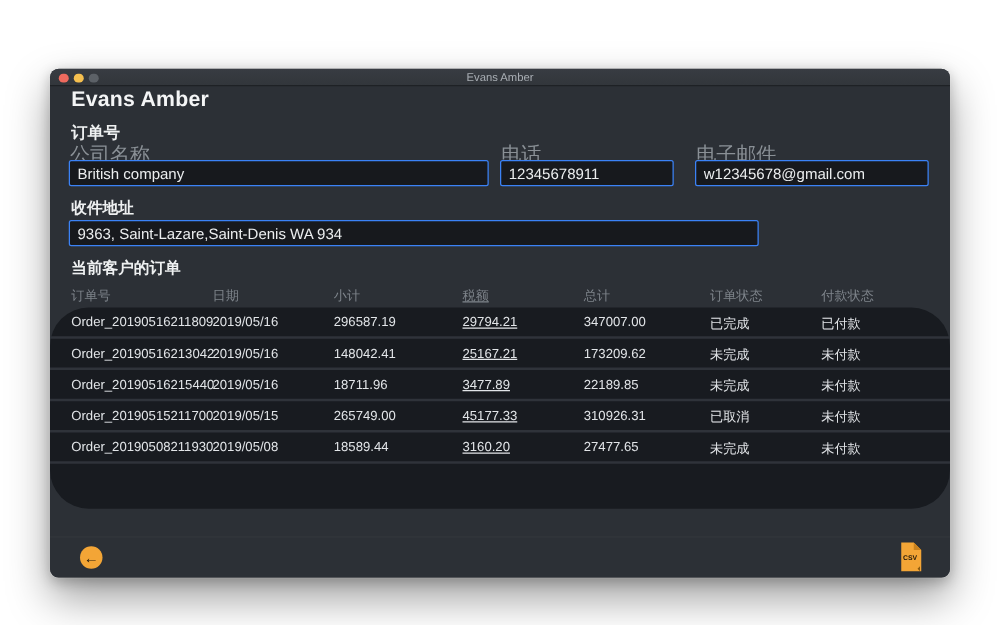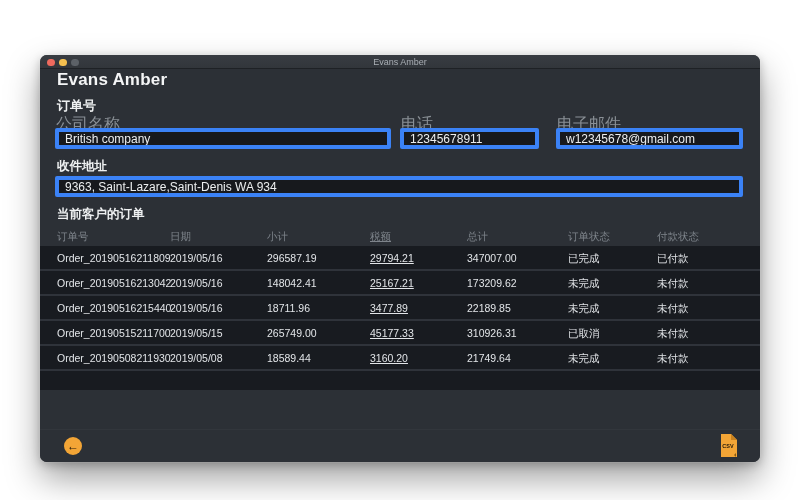--- a/index.html
+++ b/index.html
@@ -45,36 +45,37 @@
   .h2-orders  { left: 17px; top: 151px; font-size: 12.5px; }
   .field-label {
     position: absolute; font-size: 16px; color: #8a9096;
   }
   .lbl-company { left: 16px;  top: 59px; }
   .lbl-phone   { left: 361px; top: 59px; }
   .lbl-email   { left: 517px; top: 59px; }
   .text-field {
     position: absolute; height: 21px;
     background: #17191d;
-    border: 4px solid #3b82f6;
+    border: 1px solid #3b82f6;
     border-radius: 2px;
     color: #eceeef; font-size: 12px;
     padding: 0 6px;
     font-family: "Liberation Sans", "DejaVu Sans", sans-serif;
     outline: none;
   }
   .fld-company { left: 15px;  top: 73px; width: 336px; }
   .fld-phone   { left: 360px; top: 73px; width: 139px; }
   .fld-email   { left: 516px; top: 73px; width: 187px; }
-  .fld-address { left: 15px;  top: 121px; width: 688px; }
+  .fld-address { left: 15px;  top: 121px; width: 552px; }
   
   .table-head { position: absolute; left: 0; right: 0; top: 170px; height: 21px; }
   .table-body {
-    position: absolute; left: 0; right: 0; top: 191px; height: 144px;
+    position: absolute; left: 0; right: 0; top: 191px; height: 161px;
     background: #181b20;
+    border-radius: 31px;
   }
   .th {
     position: absolute; top: 5px; font-size: 10.5px; color: #7e848b;
   }
   .row {
     position: relative; height: 25px;
     border-bottom: 2px solid #2f333a;
   }
   .td {
     position: absolute; top: 6px; font-size: 10.5px; color: #e2e5e8;
@@ -179,21 +180,21 @@
       <span class="td c3">45177.33</span>
       <span class="td c4">310926.31</span>
       <span class="td c5">已取消</span>
       <span class="td c6">未付款</span>
     </div>
     <div class="row">
       <span class="td c0">Order_20190508211930</span>
       <span class="td c1">2019/05/08</span>
       <span class="td c2">18589.44</span>
       <span class="td c3">3160.20</span>
-      <span class="td c4">21749.64</span>
+      <span class="td c4">27477.65</span>
       <span class="td c5">未完成</span>
       <span class="td c6">未付款</span>
     </div>
   </div>
 
   <div class="footer">
     <button class="back-btn">
       <span>←</span>
     </button>
     <button class="csv-btn" title="">

